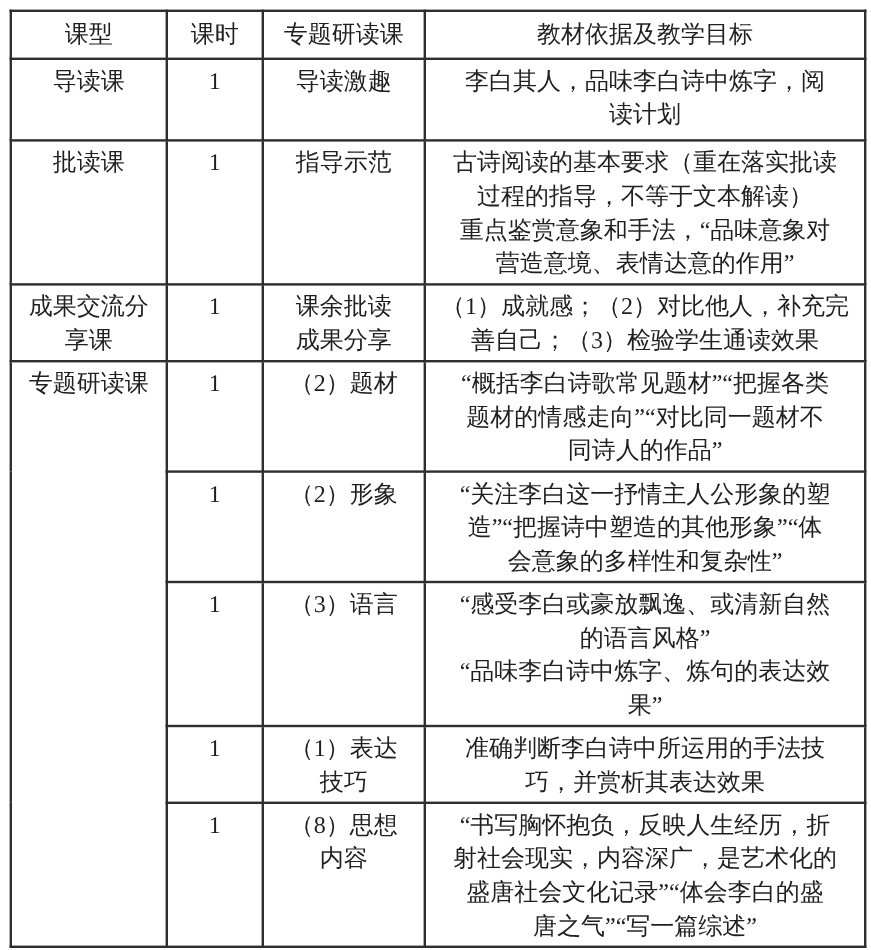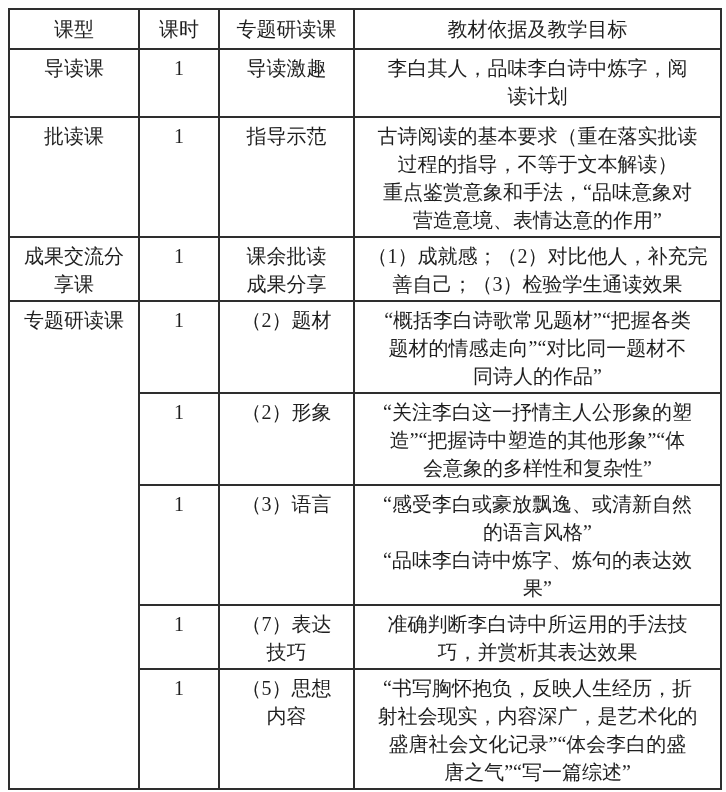--- a/index.html
+++ b/index.html
@@ -122,29 +122,29 @@
         <td>1</td>
         <td>（3）语言</td>
         <td>“感受李白或豪放飘逸、或清新自然
 的语言风格”
 “品味李白诗中炼字、炼句的表达效
 果”</td>
       </tr>
 
       <tr class="row-7">
         <td>1</td>
-        <td>（7）表达
+        <td>（1）表达
 技巧</td>
         <td>准确判断李白诗中所运用的手法技
 巧，并赏析其表达效果</td>
       </tr>
 
       <tr class="row-8">
         <td>1</td>
-        <td>（5）思想
+        <td>（8）思想
 内容</td>
         <td>“书写胸怀抱负，反映人生经历，折
 射社会现实，内容深广，是艺术化的
 盛唐社会文化记录”“体会李白的盛
 唐之气”“写一篇综述”</td>
       </tr>
     </tbody>
   </table>
 </div>
 

